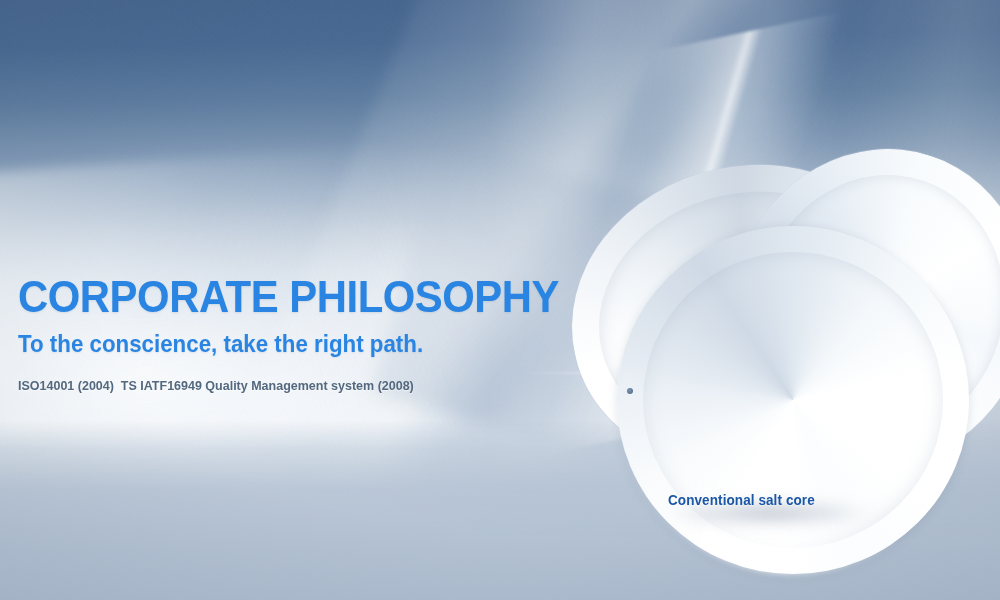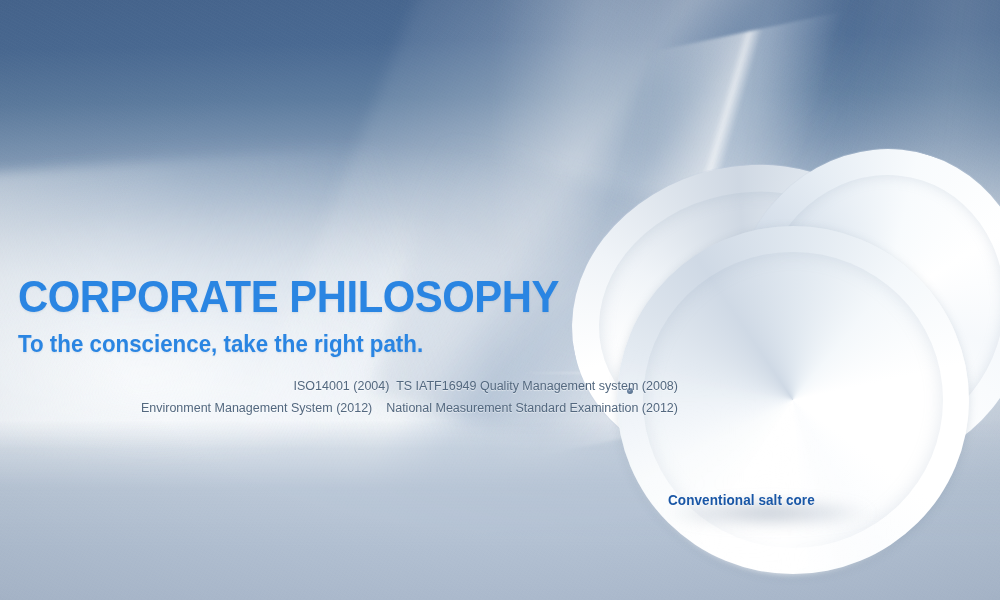--- a/index.html
+++ b/index.html
@@ -3,21 +3,20 @@
 <meta charset="utf-8">
 <style>
   html,body{margin:0;padding:0;background:#202830;}
   #stage{
     position:relative;
     width:1000px;height:600px;
     overflow:hidden;
     font-family:"Liberation Sans", sans-serif;
     background:#c9d4e0;
     user-select:none;
-    text-align:right;
   }
 
   
   .bg-layer{position:absolute;inset:0;}
 
   
   #bg-base{
     background:
       linear-gradient(179deg,
         #47668f 0%,
@@ -380,21 +379,21 @@
     white-space:nowrap;
     text-shadow:0 1px 2px rgba(90,120,155,0.14);
   }
   #certs{
     position:absolute;
     left:18px;top:375px;
     width:660px;
   }
   .cert-line{
     font-size:12.5px;
-    font-weight:400;
+    font-weight:700;
     line-height:22px;
     color:#53687f;
     white-space:pre;
     text-shadow:0 1px 1px rgba(255,255,255,0.55);
   }
   #product-caption{
     position:absolute;
     left:668px;top:491px;
     font-size:15px;
     font-weight:700;
@@ -440,18 +439,17 @@
     <div id="ring-hole"></div>
     <div id="ring-contact"></div>
   </div>
 
   <div id="headline">CORPORATE PHILOSOPHY</div>
 
   <div id="subtitle">To the conscience, take the right path.</div>
 
   <div id="certs">
     <div class="cert-line">ISO14001 (2004)  TS IATF16949 Quality Management system (2008)</div>
-    <div class="cert-line">Environment Management System (2012)    National Measurement Standard Examination (2012)</div>
   </div>
 
   <div id="product-caption">Conventional salt core</div>
 
 </div>
 
 </body></html>

